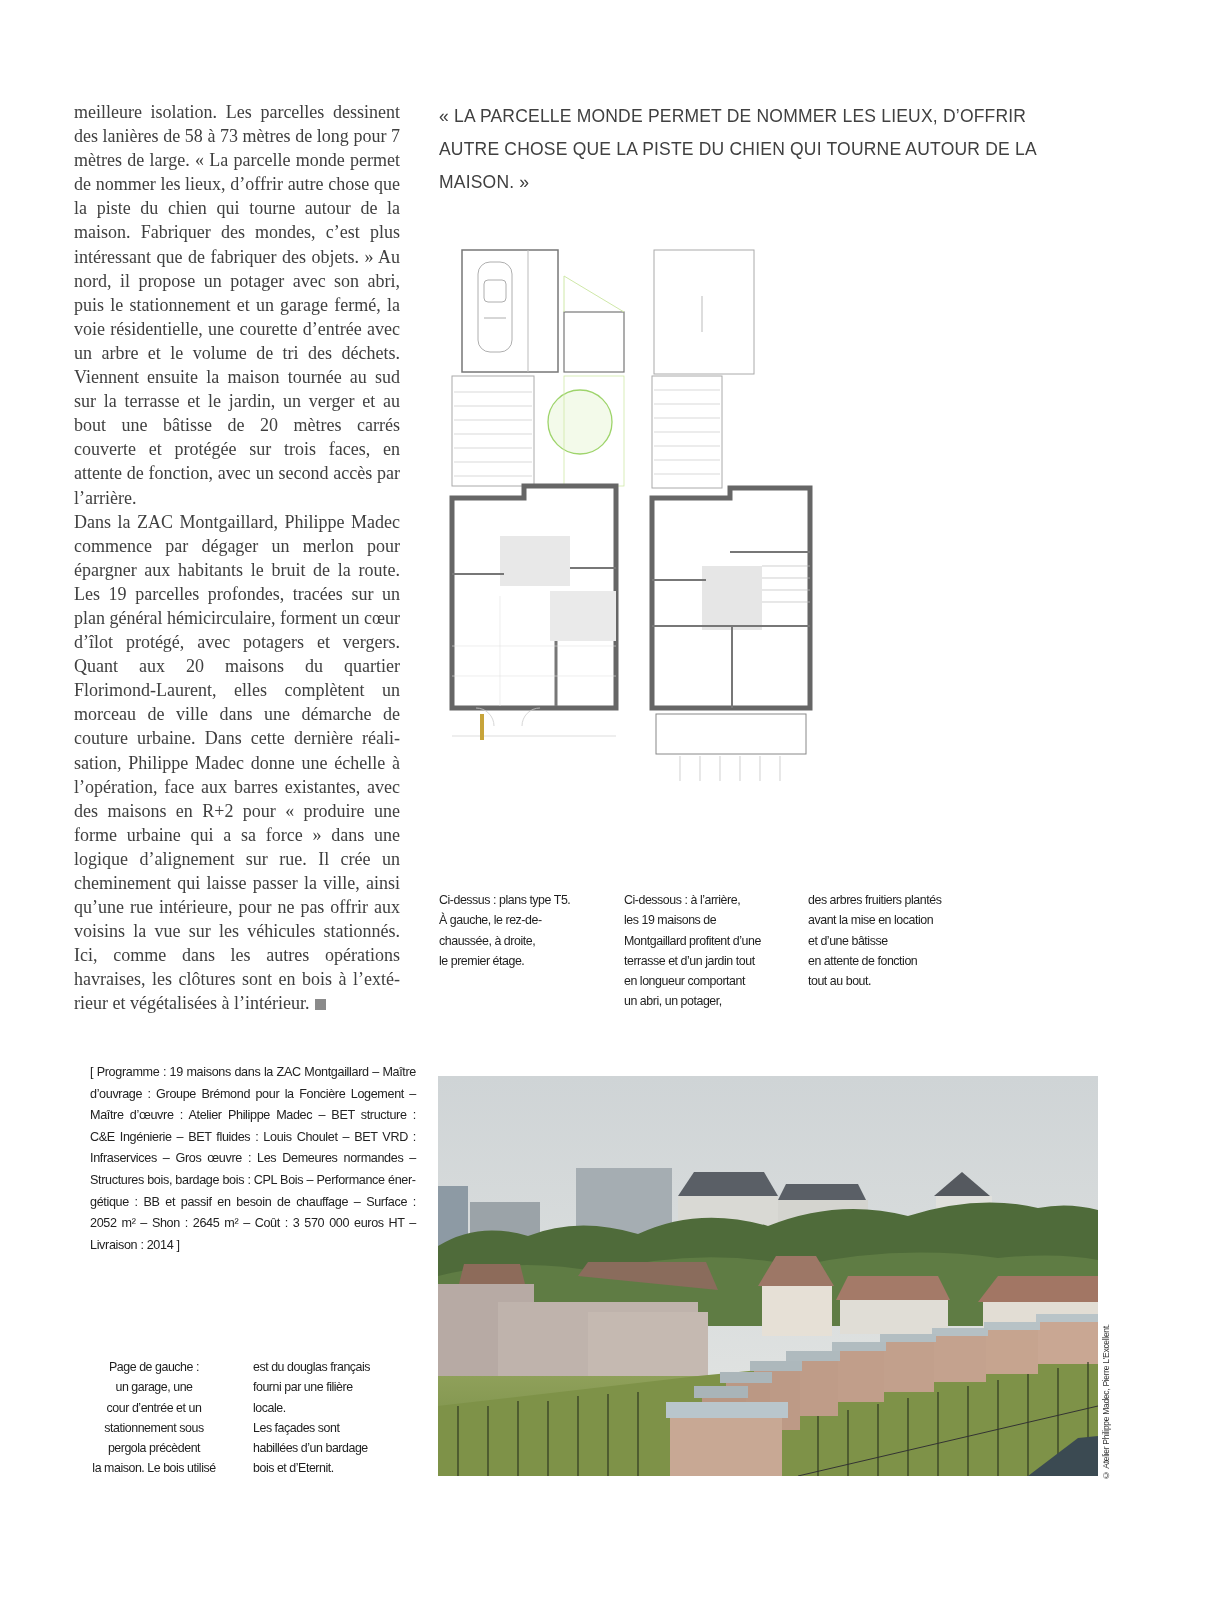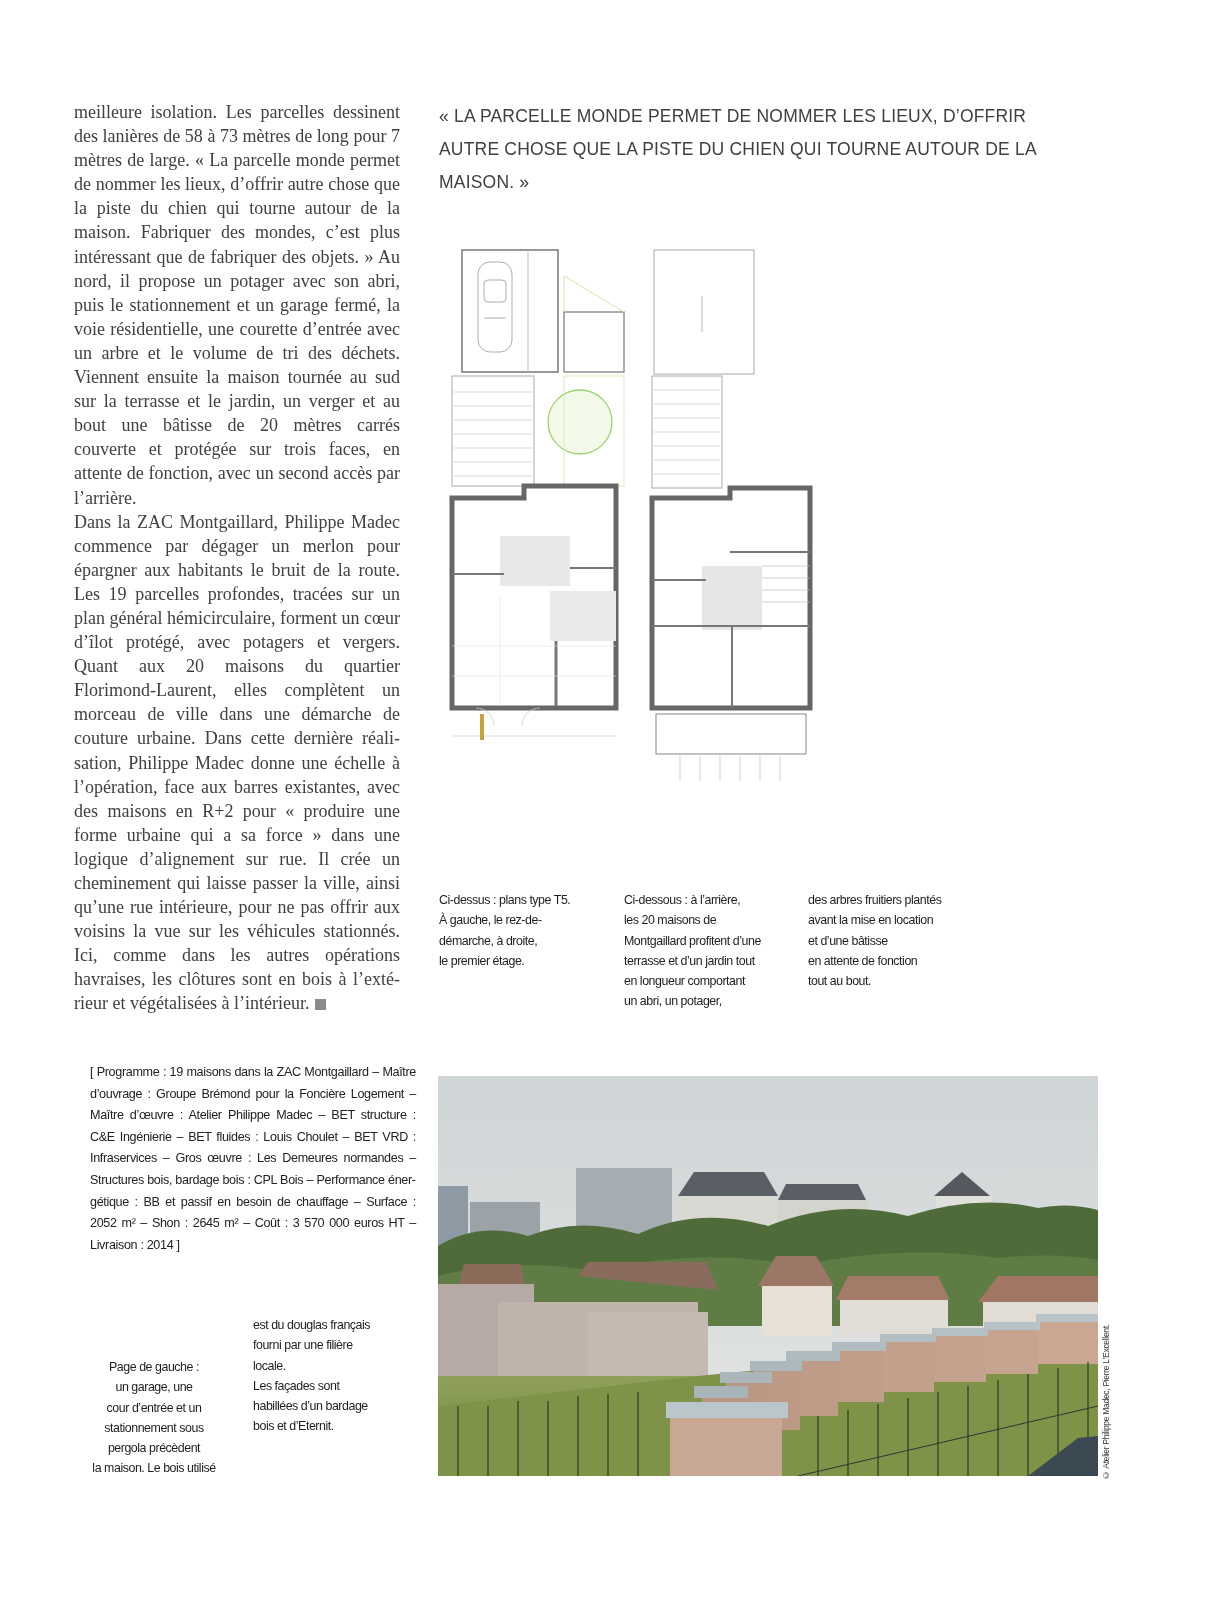--- a/index.html
+++ b/index.html
@@ -28,21 +28,21 @@
     text-transform: uppercase; letter-spacing: 0.2px;
   }
 
   .caption {
     position: absolute;
     font-family: "Liberation Sans", "DejaVu Sans", sans-serif;
     font-size: 12.4px; line-height: 20.3px; color: #1e1e1e;
     letter-spacing: -0.45px; white-space: pre-line;
   }
   .cap-left-1 { left: 74px; top: 1357px; width: 160px; text-align: center; }
-  .cap-left-2 { left: 253px; top: 1315px; width: 160px; }
+  .cap-left-2 { left: 253px; top: 1357px; width: 160px; }
   .cap-plan { left: 439px; top: 890px; width: 160px; }
   .cap-photo-1 { left: 624px; top: 890px; width: 170px; }
   .cap-photo-2 { left: 808px; top: 890px; width: 170px; }
 
   .plans { position: absolute; left: 440px; top: 236px; width: 386px; height: 560px; }
   .plans svg { width: 100%; height: 100%; display: block; }
 
   .photo { position: absolute; left: 438px; top: 1076px; width: 660px; height: 400px; overflow: hidden; }
   .photo svg { width: 100%; height: 100%; display: block; }
 
@@ -146,24 +146,24 @@
           <line x1="300" y1="520" x2="300" y2="545"></line>
         <line x1="320" y1="520" x2="320" y2="545"></line>
           <line x1="340" y1="520" x2="340" y2="545"></line>
       </g>
     </g>
   </svg>
 </div>
 
 <div class="caption cap-plan">Ci-dessus : plans type T5.
 À gauche, le rez-de-
-démarche, à droite,
+chaussée, à droite,
 le premier étage.</div>
 <div class="caption cap-photo-1">Ci-dessous : à l’arrière,
-les 20 maisons de
+les 19 maisons de
 Montgaillard profitent d’une
 terrasse et d’un jardin tout
 en longueur comportant
 un abri, un potager,</div>
 <div class="caption cap-photo-2">des arbres fruitiers plantés
 avant la mise en location
 et d’une bâtisse
 en attente de fonction
 tout au bout.</div>
 <div class="caption cap-left-1">Page de gauche :

